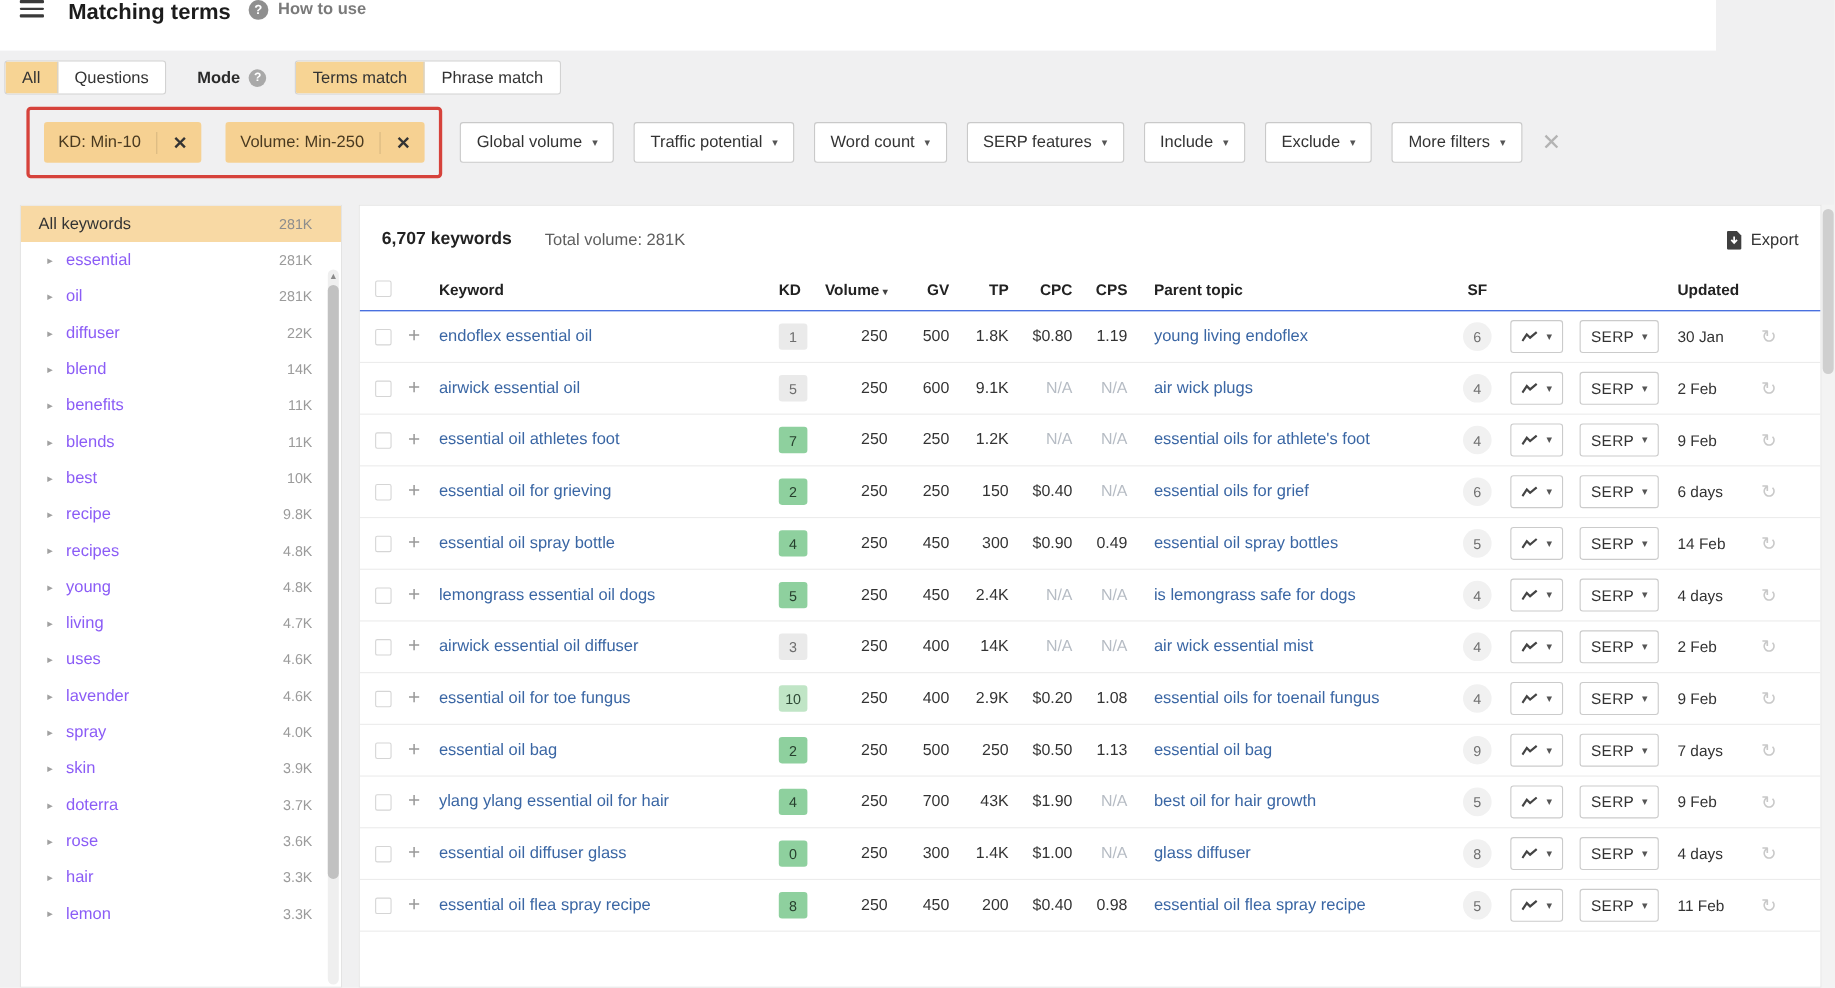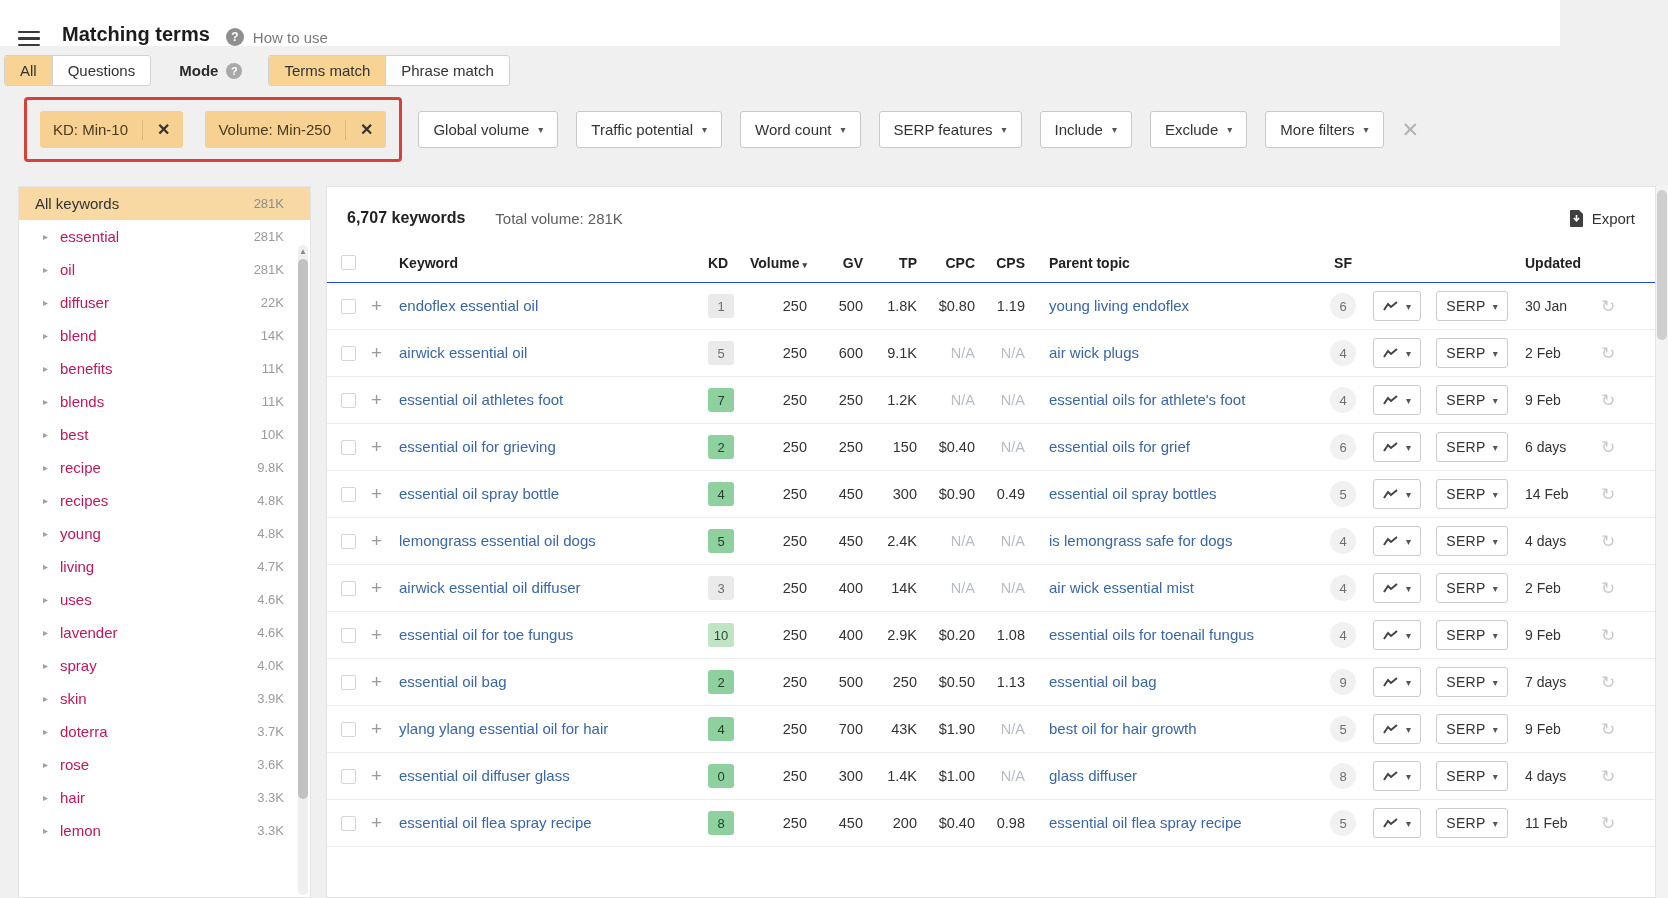--- a/index.html
+++ b/index.html
@@ -1,25 +1,25 @@
 <!DOCTYPE html>
 <html><head>
 <meta charset="utf-8">
 <style>
   * { margin:0; padding:0; box-sizing:border-box; }
   html,body { width:1668px; height:898px; overflow:hidden; }
   body { font-family:"Liberation Sans", sans-serif; background:#f0f0f1; position:relative; color:#333; }
 
   
-  .topbar { position:absolute; left:0; top:0; width:1560px; height:46px; background:#fff; display:flex; align-items:flex-end; padding-left:18px; }
+  .topbar { position:absolute; left:0; top:0; width:1560px; height:46px; background:#fff; display:flex; align-items:flex-start; padding-left:18px; }
   .burger { width:22px; display:flex; flex-direction:column; gap:4px; cursor:pointer; }
   .burger i { display:block; height:2.5px; background:#3a3a3a; border-radius:1px; }
   .apptitle { font-size:20px; font-weight:bold; color:#1c1c1c; margin-left:22px; }
   .helpcirc { width:18px; height:18px; border-radius:50%; background:#8f8f8f; color:#fff; font-size:12px; font-weight:bold; display:inline-flex; align-items:center; justify-content:center; margin-left:16px; }
-  .howto { font-size:15px; color:#7a7a7a; margin-left:9px; }
+  .howto { font-size:15px; color:#7a7a7a; margin-left:9px;font-weight:bold; }
 
   
   .tabrow { position:absolute; left:4px; top:55px; display:flex; align-items:center; }
   .seg { display:flex; border:1px solid #d2d2d2; border-radius:3px; overflow:hidden; background:#fff; }
   .seg .opt { padding:6px 15px; font-size:15px; color:#333; border-right:1px solid #d2d2d2; cursor:pointer; white-space:nowrap; }
   .seg .opt:last-child { border-right:none; }
   .seg .opt.sel { background:#f7d494; }
   .modelbl { font-size:15px; font-weight:bold; color:#2b2b2b; margin:0 8px 0 28px; }
   .modehelp { width:16px; height:16px; border-radius:50%; background:#a9a9a9; color:#fff; font-size:11px; font-weight:bold; display:inline-flex; align-items:center; justify-content:center; margin-right:26px; }
 
@@ -41,21 +41,21 @@
   .main { left:326px; top:186px; width:1330px; height:712px; overflow:hidden; }
 
   
   .side-tabs { display:flex; align-items:center; padding:12px 12px 10px 16px; }
   .side-collapse { margin-left:auto; color:#8b8b8b; font-size:17px; cursor:pointer; padding-right:4px; }
   .allkw { height:33px; background:#f8d9a4; display:flex; align-items:center; padding:0 26px 0 16px; cursor:pointer; }
   .allkw .slabel { font-size:15px; color:#333; }
   .allkw .scount { margin-left:auto; font-size:13px; color:#8d8d8d; }
   .sitem { height:33px; display:flex; align-items:center; padding:0 26px 0 24px; cursor:pointer; }
   .sitem .tri { color:#a0a0a0; font-size:10px; width:17px; }
-  .sitem .slabel { font-size:15px; color:#be185d; }
+  .sitem .slabel { font-size:15px; color:#8b5cf6; }
   .sitem .scount { margin-left:auto; font-size:13px; color:#9b9b9b; }
   .sscroll { position:absolute; right:2px; top:58px; bottom:2px; width:10px; background:#efefef; border-radius:5px; }
   .sscroll .up { position:absolute; top:2px; left:1px; font-size:8px; color:#8a8a8a; }
   .sscroll .thumb { position:absolute; top:14px; left:0; width:10px; height:540px; background:#c1c1c1; border-radius:5px; cursor:pointer; }
 
   
   .summary { height:56px; display:flex; align-items:center; padding:6px 20px 0 20px; }
   .kwcount { font-size:16px; font-weight:bold; color:#222; }
   .totalvol { font-size:15px; color:#5e5e5e; margin-left:30px; }
   .exportbtn { margin-left:auto; display:flex; align-items:center; gap:8px; cursor:pointer; font-size:15px; color:#333; }

